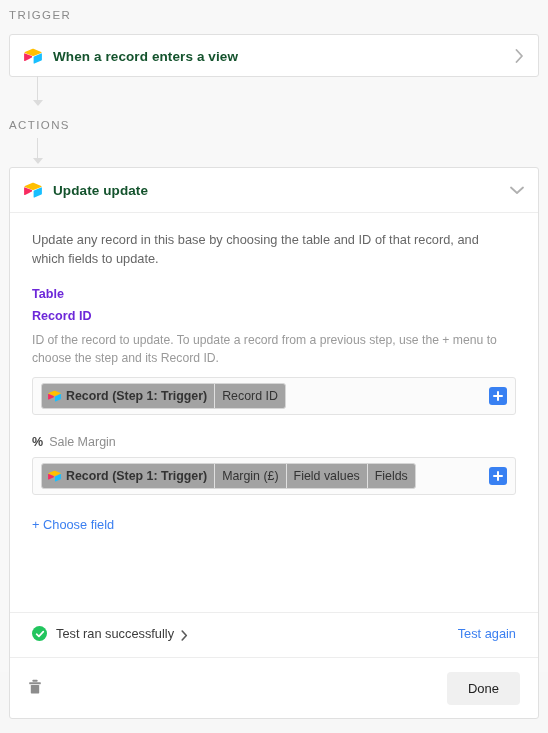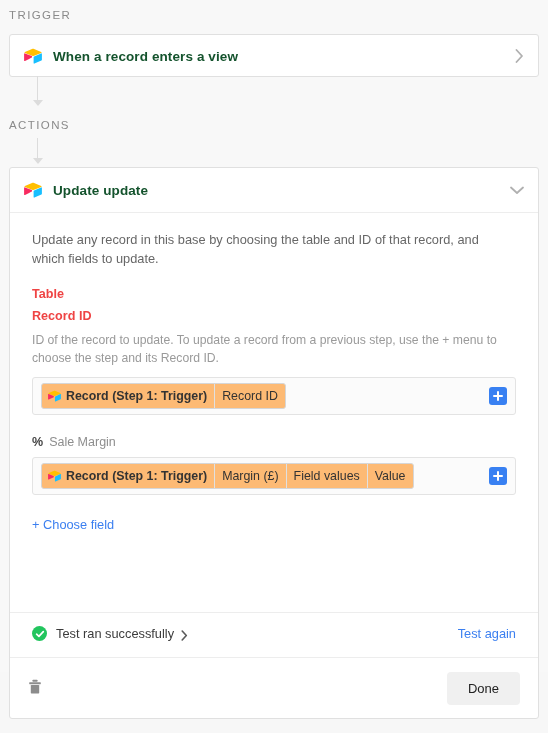--- a/index.html
+++ b/index.html
@@ -124,21 +124,21 @@
   .desc {
     font-size: 12.8px;
     line-height: 19px;
     color: #676767;
     margin: 0 0 19px 0;
     max-width: 482px;
   }
   .field-label {
     font-size: 12.6px;
     font-weight: bold;
-    color: #ef4444;
+    color: #6d28d9;
     margin: 0 0 8px 0;
   }
   .helper {
     font-size: 12.2px;
     line-height: 18px;
     color: #9a9a9a;
     margin: 0 0 10px 0;
     max-width: 495px;
   }
 
@@ -179,21 +179,21 @@
     padding: 5px 8px;
     min-height: 32px;
     box-sizing: border-box;
     display: flex;
     align-items: center;
     margin-bottom: 20px;
   }
   .token-group {
     display: inline-flex;
     align-items: stretch;
-    background: #fdba74;
+    background: #a3a3a3;
     border: 1px solid #d6d6d6;
     border-radius: 3px;
     overflow: hidden;
     height: 24px;
   }
   .token-seg {
     display: inline-flex;
     align-items: center;
     padding: 0 7px;
     font-size: 12.4px;
@@ -424,21 +424,21 @@
               <svg width="13" height="12" viewBox="0 0 18 16">
                 <path d="M8.6 0.7 L0.9 3.9 C0.4 4.1 0.4 4.8 0.9 5.0 L8.6 8.0 C8.9 8.1 9.2 8.1 9.5 8.0 L17.2 5.0 C17.7 4.8 17.7 4.1 17.2 3.9 L9.5 0.7 C9.2 0.6 8.9 0.6 8.6 0.7 Z" fill="#FFBF00"></path>
                 <path d="M9.6 9.3 L9.6 15.1 C9.6 15.5 10.0 15.8 10.4 15.6 L17.4 12.4 C17.7 12.3 17.9 12.0 17.9 11.7 L17.9 5.9 C17.9 5.5 17.5 5.2 17.1 5.4 L10.1 8.6 C9.8 8.7 9.6 9.0 9.6 9.3 Z" fill="#18BFFF"></path>
                 <path d="M7.9 9.6 L5.8 10.6 L5.6 10.7 L1.0 12.9 C0.6 13.1 0.1 12.8 0.1 12.4 L0.1 6.0 C0.1 5.8 0.2 5.7 0.3 5.6 C0.3 5.5 0.4 5.5 0.4 5.4 C0.6 5.3 0.8 5.3 1.0 5.4 L7.8 8.1 C8.2 8.2 8.2 8.7 7.9 9.6 Z" fill="#F82B60"></path>
               </svg>
             </span>
             <span>Record (Step 1: Trigger)</span>
           </span>
           <span class="token-seg">Margin (£)</span>
           <span class="token-seg">Field values</span>
-          <span class="token-seg">Value</span>
+          <span class="token-seg">Fields</span>
         </span>
         <span class="plus-btn">
           <span class="h"></span>
           <span class="v"></span>
         </span>
       </div>
 
       <div class="choose-field">+ Choose field</div>
 
     </div>

